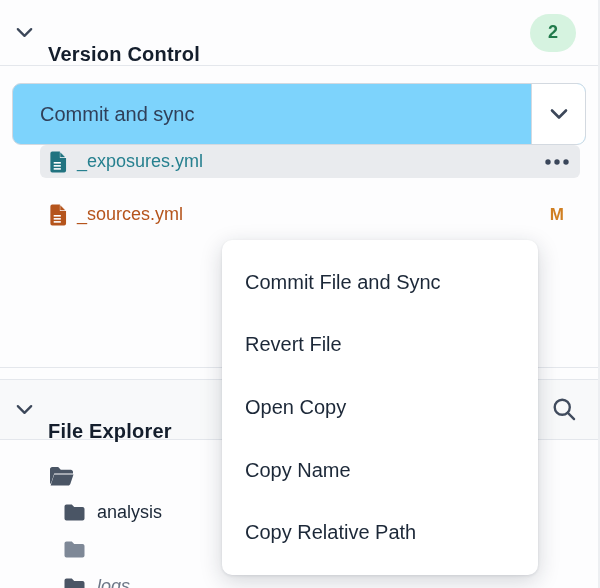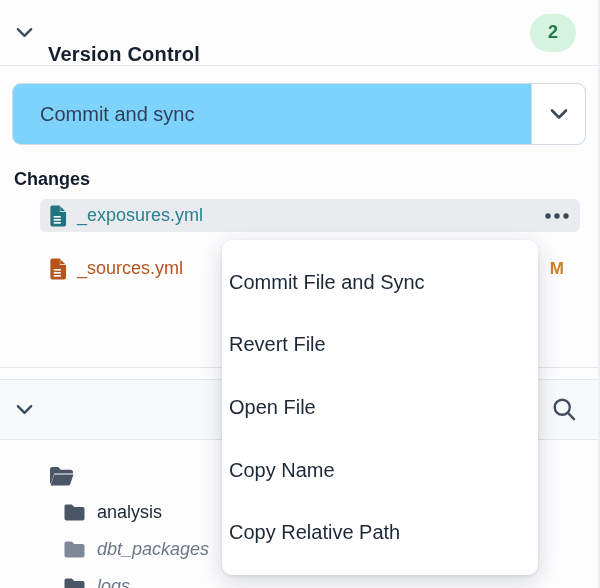--- a/index.html
+++ b/index.html
@@ -108,21 +108,21 @@
     background: #ffffff;
     border-radius: 10px;
     box-shadow: 0 6px 22px rgba(22, 32, 48, .18), 0 1px 3px rgba(22, 32, 48, .10);
     padding: 11px 0;
     z-index: 10;
     display: flex; flex-direction: column;
   }
   .context-menu-item {
     flex: 1;
     display: flex; align-items: center;
-    padding-left: 7px;
+    padding-left: 23px;
     font-size: 20px; color: #1c2838;
     cursor: pointer;
   }
 </style>
 </head>
 <body>
 
 <div class="vc-section">
 
   <div class="section-header">
@@ -139,21 +139,20 @@
     <div class="commit-dropdown-label">Commit and sync</div>
     <div class="commit-dropdown-toggle">
       <span>
         <svg width="22" height="22" viewBox="0 0 22 22" fill="none" stroke="currentColor" stroke-width="2.6" stroke-linecap="round" stroke-linejoin="round">
             <polyline points="4,7.5 11,14.5 18,7.5"></polyline>
           </svg>
       </span>
     </div>
   </div>
 
-  <div class="changes-label">Changes</div>
 
   <div class="change-row selected row-teal">
     <span style="color:#217380">
       <svg width="19" height="24" viewBox="0 0 20 24">
         <path d="M4.5 1h8L19 7.5V21a2 2 0 0 1-2 2H4.5a2 2 0 0 1-2-2V3a2 2 0 0 1 2-2z" fill="currentColor"></path>
         <path d="M12.5 0.6 L19.6 7.7 L12.5 7.7 Z" fill="#fdfdfe"></path>
         <path d="M12.9 1.8 L18.1 7 L12.9 7 Z" fill="currentColor"></path>
         <rect x="6" y="12" width="7.5" height="1.7" fill="#fdfdfe"></rect>
         <rect x="6" y="15.2" width="7.5" height="1.7" fill="#fdfdfe"></rect>
         <rect x="6" y="18.4" width="7.5" height="1.7" fill="#fdfdfe"></rect>
@@ -187,20 +186,21 @@
 </div>
 
 <div>
 
   <div class="fe-header">
     <span class="chevron-icon">
       <svg width="21" height="21" viewBox="0 0 22 22" fill="none" stroke="currentColor" stroke-width="2.4" stroke-linecap="round" stroke-linejoin="round">
           <polyline points="4,7.5 11,14.5 18,7.5"></polyline>
         </svg>
     </span>
+    <span class="section-title">File Explorer</span>
     <span class="search-btn">
       <svg width="27" height="27" viewBox="0 0 24 24" fill="none" stroke="currentColor" stroke-width="2.1" stroke-linecap="round">
           <circle cx="10" cy="10" r="6.7"></circle>
           <line x1="15" y1="15" x2="20.5" y2="20.5"></line>
         </svg>
     </span>
   </div>
 
   <div class="file-tree">
 
@@ -221,34 +221,33 @@
       </span>
       <span class="item-name">analysis</span>
     </div>
 
     <div class="tree-row lvl1 muted">
       <span class="folder-muted">
         <svg width="23" height="19" viewBox="0 0 23 19">
           <path d="M1.5 3.4C1.5 2.3 2.4 1.4 3.5 1.4h5.3l2.4 2.6h8.3c1.1 0 2 0.9 2 2v9.6c0 1.1-.9 2-2 2h-16c-1.1 0-2-.9-2-2z" fill="currentColor"></path>
         </svg>
       </span>
-      <span class="item-name">dbt_packages</span>
     </div>
 
     <div class="tree-row lvl1 muted">
       <span class="folder-dark">
         <svg width="23" height="19" viewBox="0 0 23 19">
           <path d="M1.5 3.4C1.5 2.3 2.4 1.4 3.5 1.4h5.3l2.4 2.6h8.3c1.1 0 2 0.9 2 2v9.6c0 1.1-.9 2-2 2h-16c-1.1 0-2-.9-2-2z" fill="currentColor"></path>
         </svg>
       </span>
       <span class="item-name">logs</span>
     </div>
 
   </div>
 </div>
 
 <div class="context-menu">
   <div class="context-menu-item">Commit File and Sync</div>
   <div class="context-menu-item">Revert File</div>
-  <div class="context-menu-item">Open File</div>
+  <div class="context-menu-item">Open Copy</div>
   <div class="context-menu-item">Copy Name</div>
   <div class="context-menu-item">Copy Relative Path</div>
 </div>
 
 </body></html>

